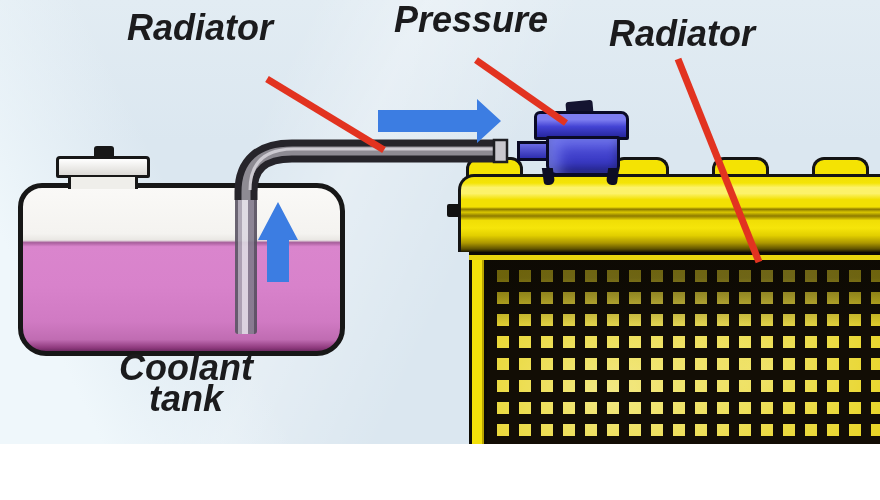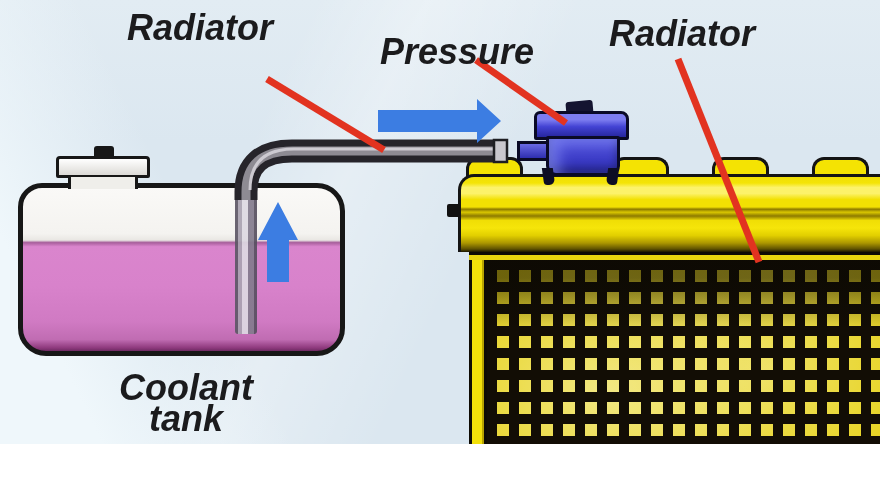--- a/index.html
+++ b/index.html
@@ -152,26 +152,26 @@
     <path d="M278 202 L298 240 L289 240 L289 282 L267 282 L267 240 L258 240 Z" fill="#3c7de2"></path>
     <line x1="267" y1="79" x2="384" y2="150" stroke="#e23320" stroke-width="7"></line>
     <line x1="476" y1="60" x2="566" y2="123" stroke="#e23320" stroke-width="7"></line>
     <line x1="678" y1="59" x2="759" y2="262" stroke="#e23320" stroke-width="7"></line>
   </svg>
 
   <div class="label" style="left:85px; top:12px; width:230px;">
     <div class="lbl-line">Radiator</div>
   </div>
 
-  <div class="label" style="left:362px; top:4px; width:190px;margin-top:32px;">
+  <div class="label" style="left:376px; top:4px; width:190px;">
     <div class="lbl-line">Pressure</div>
   </div>
 
   <div class="label" style="left:592px; top:18px; width:180px;">
     <div class="lbl-line">Radiator</div>
   </div>
 
-  <div class="label" style="left:76px; top:372px; width:220px;">
+  <div class="label" style="left:76px; top:352px; width:220px;">
     <div class="lbl-line">Coolant</div>
     <div class="lbl-line">tank</div>
   </div>
 
 </div>
 
 </body></html>

